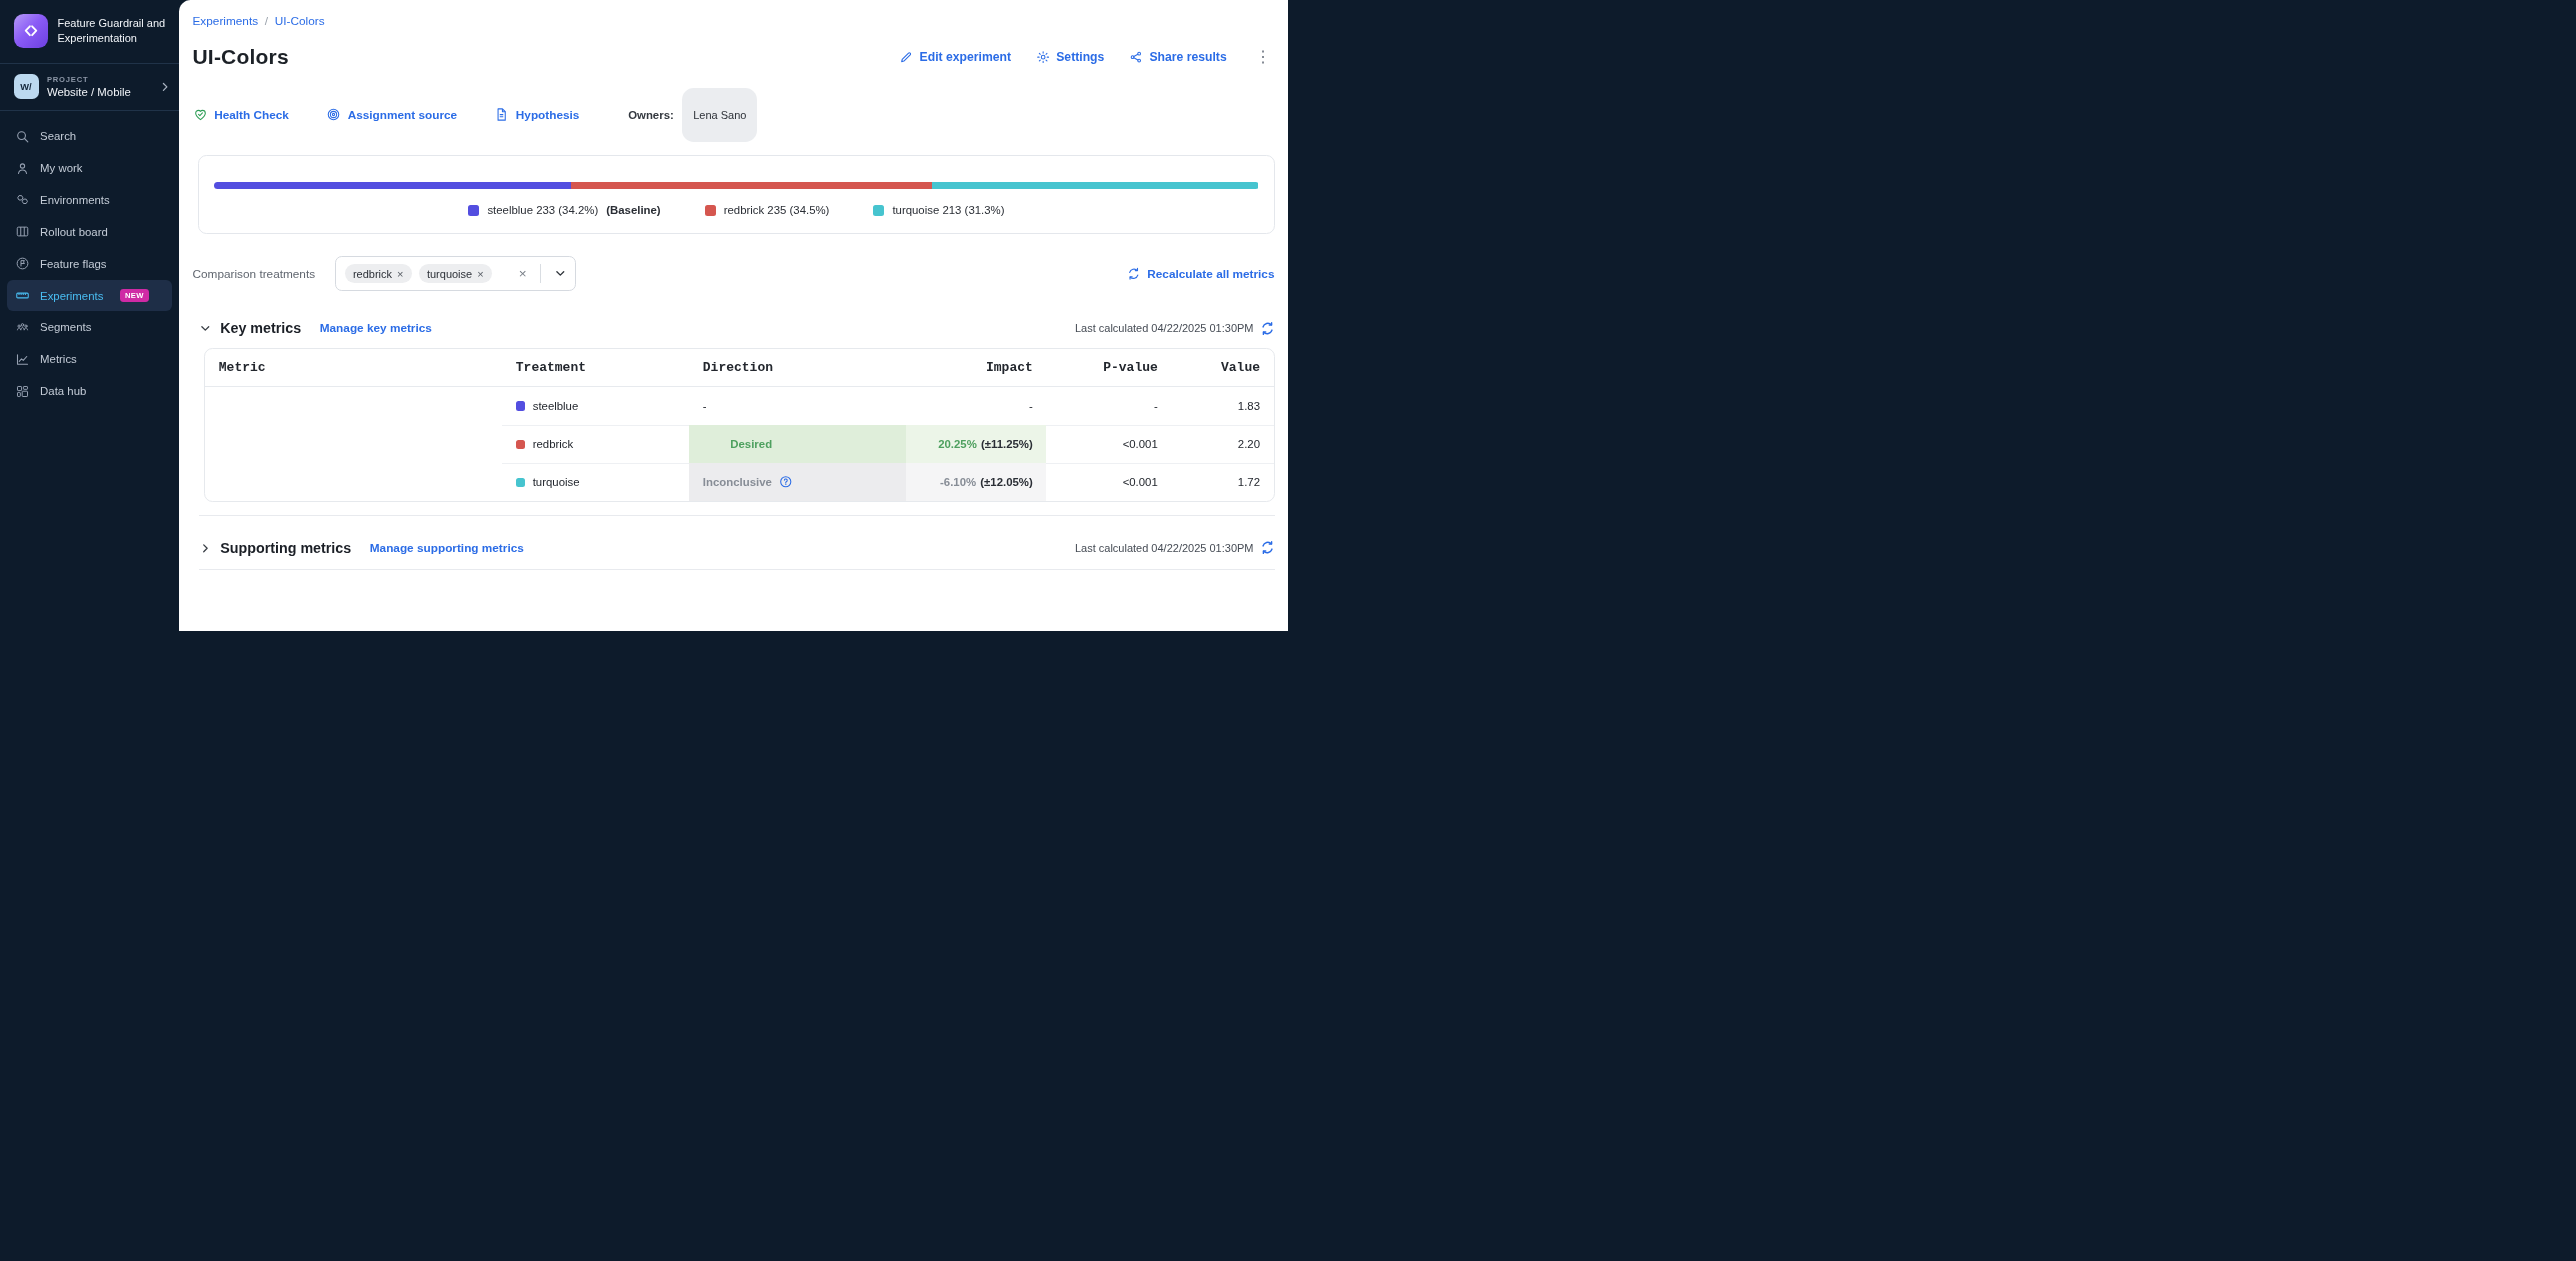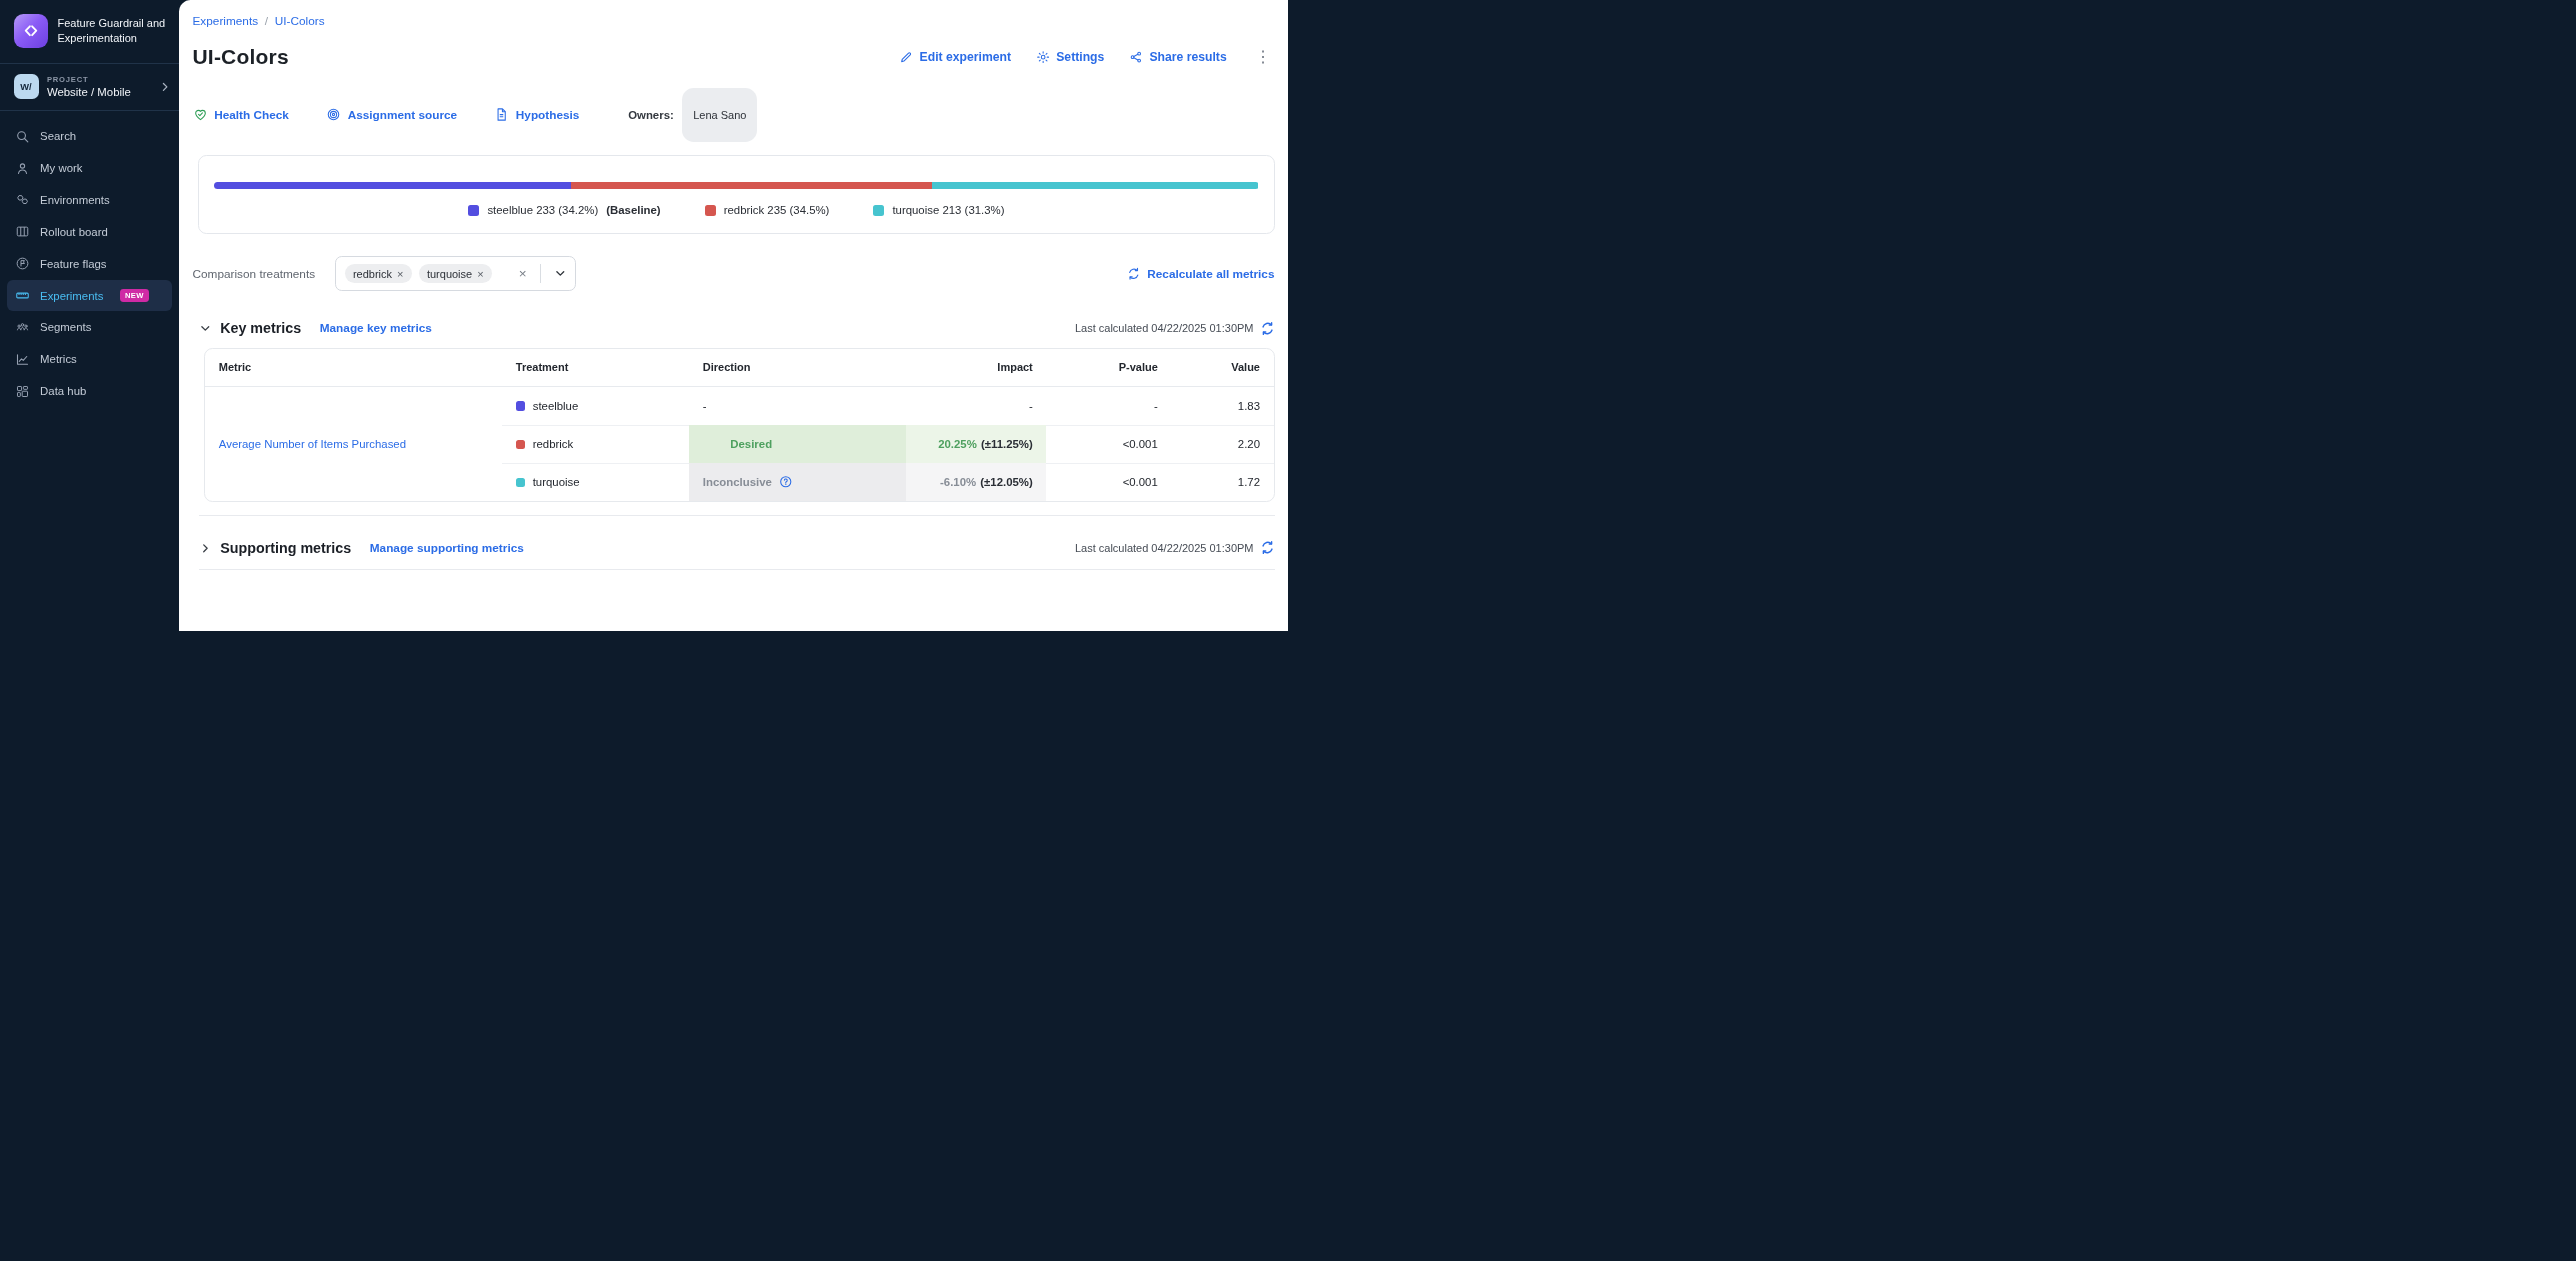--- a/index.html
+++ b/index.html
@@ -79,21 +79,21 @@
   .sec-title { font-size:14.3px; font-weight:700; color:#1b1f26; }
   .sec-manage { margin-left:18.5px; color:#2b6ce6; font-size:11.8px; font-weight:600; cursor:pointer; }
   .sec-right { margin-left:auto; display:flex; align-items:center; gap:6px; }
   .last-calc { font-size:11px; color:#454b54; }
   .refresh-btn { color:#2b6ce6; cursor:pointer; }
 
   
   .kt-card { margin:11.8px 0 0 11.8px; border:0.8px solid #e6e9ed; border-radius:8.4px; overflow:hidden; }
   .kt-grid { display:grid; grid-template-columns:297px 187px 217px 140px 125px 1fr; }
   .cell { display:flex; align-items:center; padding:0 13.5px; font-size:11.4px; color:#23272e; }
-  .hcell { height:38px; font-size:11px; font-weight:700; color:#23272e; border-bottom:0.8px solid #e7eaee; }
+  .hcell { height:38px; font-size:13px; font-weight:700; color:#23272e; border-bottom:0.8px solid #e7eaee;font-family:Liberation Mono, monospace; }
   .bcell { height:38px; }
   .num { justify-content:flex-end; }
   .bt { border-top:0.8px solid #eef0f3; }
   .metric-cell { grid-column:1; grid-row:2 / span 3; display:flex; align-items:center; padding:0 13.5px; }
   .metric-link { color:#2b6ce6; font-size:11.4px; cursor:pointer; }
   .dot { width:9.3px; height:9.3px; border-radius:2.5px; margin-right:7.6px; flex:0 0 auto; }
   .dir-desired { background:#dfeeda; color:#4ea05f; font-weight:600; }
   .imp-desired { background:#ecf5e8; }
   .dir-incl { background:#ececee; color:#878d96; font-weight:600; }
   .imp-incl { background:#f5f5f6; }
@@ -383,23 +383,20 @@
   <div class="kt-card">
     <div class="kt-grid">
 
       <div class="cell hcell">Metric</div>
       <div class="cell hcell">Treatment</div>
       <div class="cell hcell">Direction</div>
       <div class="cell hcell num">Impact</div>
       <div class="cell hcell num">P-value</div>
       <div class="cell hcell num">Value</div>
 
-      <div class="metric-cell">
-        <span class="metric-link">Average Number of Items Purchased</span>
-      </div>
 
       <div class="cell bcell" style="grid-column:2;grid-row:2;">
         <span class="dot" style="background: rgb(83, 78, 224);"></span>
         <span>steelblue</span>
       </div>
       <div class="cell bcell" style="grid-column:3;grid-row:2;">-</div>
       <div class="cell bcell num" style="grid-column:4;grid-row:2;">-</div>
       <div class="cell bcell num" style="grid-column:5;grid-row:2;">-</div>
       <div class="cell bcell num" style="grid-column:6;grid-row:2;">1.83</div>
 

